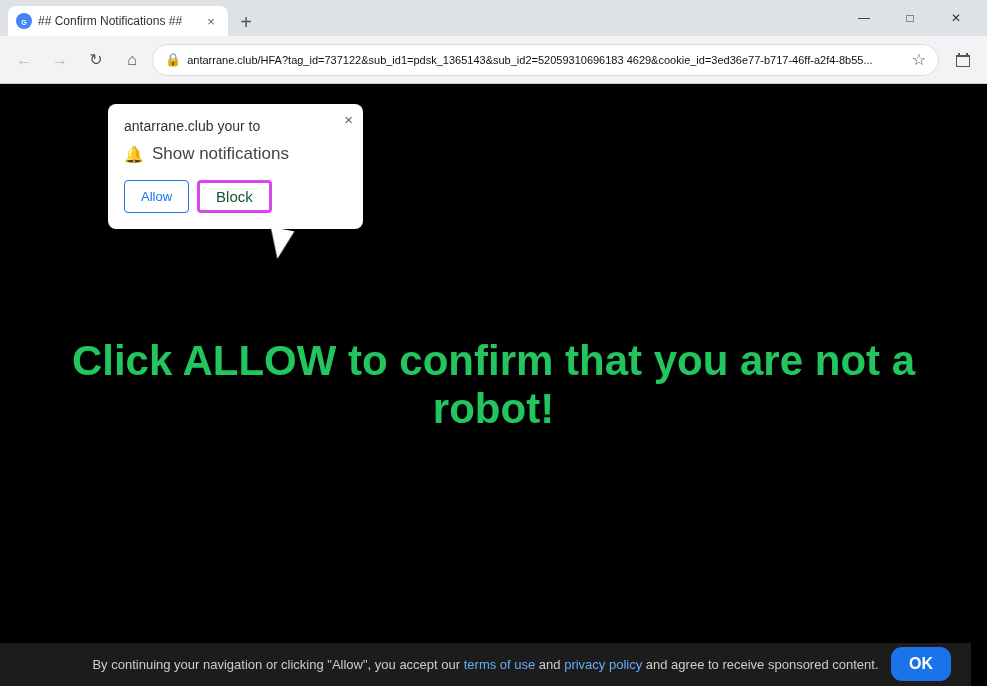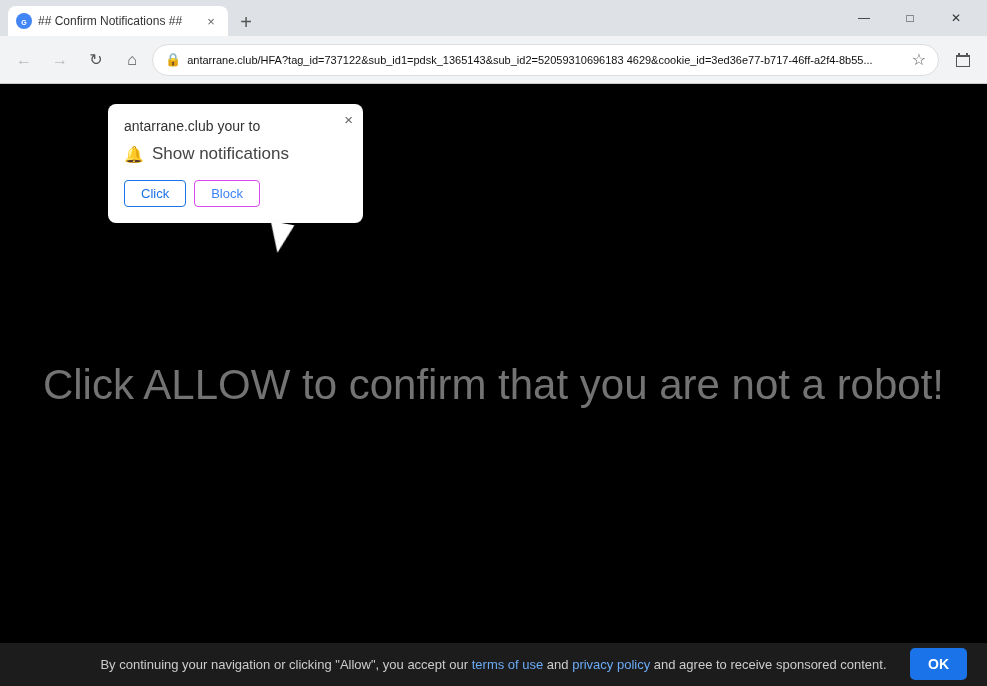--- a/index.html
+++ b/index.html
@@ -108,23 +108,23 @@
     .page-content {
       flex: 1;
       background: #000;
       position: relative;
       display: flex;
       align-items: center;
       justify-content: center;
       overflow: hidden;
     }
     .main-text {
-      color: #737373;
+      color: #22c55e;
       font-size: 42px;
-      font-weight: normal;
+      font-weight: bold;
       text-align: center;
       padding: 20px;
       z-index: 1;
     }
 
     
     .notification-popup {
       position: absolute;
       top: 20px;
       left: 108px;
@@ -164,25 +164,25 @@
       border: 1px solid #1a73e8;
       border-radius: 4px;
       background: #fff;
       color: #1a73e8;
       font-size: 13px;
       cursor: pointer;
       font-weight: 500;
     }
     .btn-block {
       padding: 5px 16px;
-      border: 1px solid #d946ef;
+      border: 3px solid #d946ef;
       border-radius: 4px;
       background: #fff;
-      color: #3b82f6;
-      font-size: 13px;
+      color: #14532d;
+      font-size: 15px;
       cursor: pointer;
     }
 
     
     .popup-arrow {
       position: absolute;
       bottom: -30px;
       left: 160px;
       width: 0; height: 0;
       border-left: 12px solid transparent;
@@ -190,41 +190,41 @@
       border-top: 30px solid #fff;
       filter: drop-shadow(0 4px 4px rgba(0,0,0,0.15));
       transform: rotate(10deg);
     }
 
     
     .consent-bar {
       position: absolute;
       bottom: 0;
       left: 0;
-      right: 0;
+      right: 16px;
       background: rgba(30,30,30,0.95);
       color: #ccc;
       font-size: 13px;
       text-align: center;
       padding: 12px 80px;
       z-index: 50;
       line-height: 1.5;
     }
     .consent-bar a { color: #6aabf7; text-decoration: none; }
     .ok-btn {
       position: absolute;
       right: 20px;
       top: 50%;
       transform: translateY(-50%);
       background: #1a73e8;
       color: white;
       border: none;
-      border-radius: 5px;
+      border-radius: 11px;
       padding: 8px 18px;
-      font-size: 14px;
+      font-size: 16px;
       font-weight: bold;
       cursor: pointer;
     }
   </style>
 </head>
 <body>
 
 <div class="browser-frame">
 
   <div class="title-bar">
@@ -273,21 +273,21 @@
     <div class="main-text">Click ALLOW to confirm that you are not a robot!</div>
 
     <div class="notification-popup">
       <span class="popup-close">×</span>
       <div class="popup-title">antarrane.club your to</div>
       <div class="popup-row">
         <span class="bell-icon">🔔</span>
         <span class="popup-desc">Show notifications</span>
       </div>
       <div class="popup-buttons">
-        <button class="btn-allow">Click</button>
+        <button class="btn-allow">Allow</button>
         <button class="btn-block">Block</button>
       </div>
       <div class="popup-arrow"></div>
     </div>
 
     <div class="consent-bar">
       <span>By continuing your navigation or clicking "Allow", you accept our </span><a href="#">terms of use</a><span> and </span><a href="#">privacy policy</a><span> and agree to receive sponsored content.</span>
       <button class="ok-btn">OK</button>
     </div>
 

